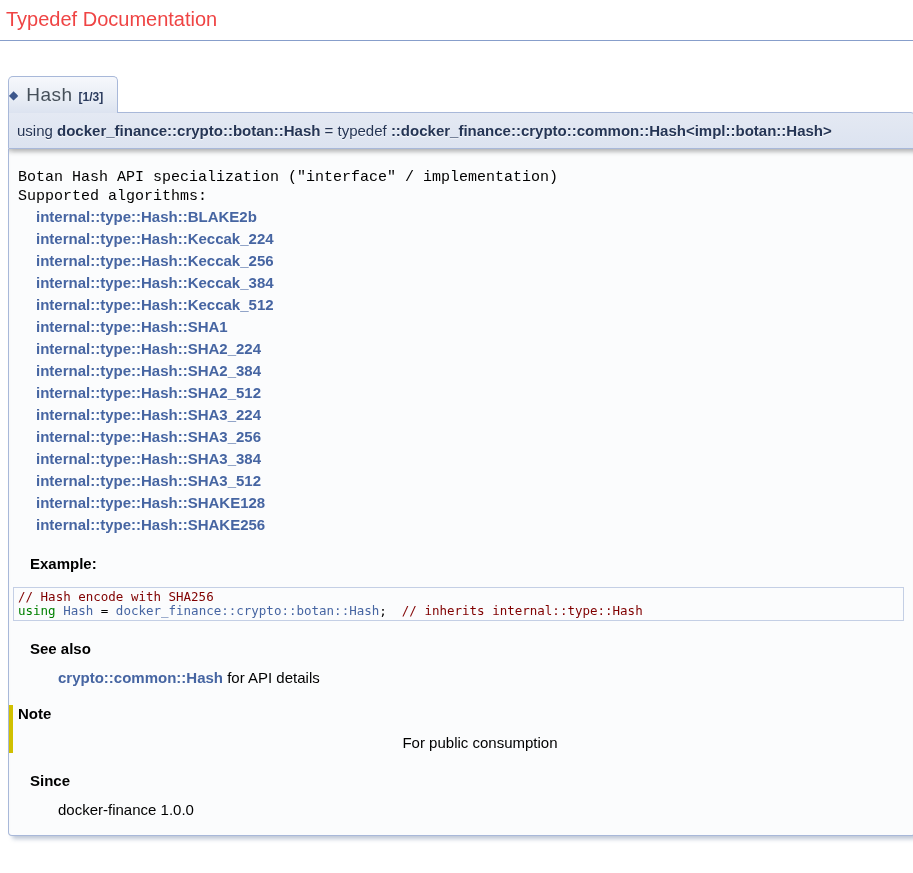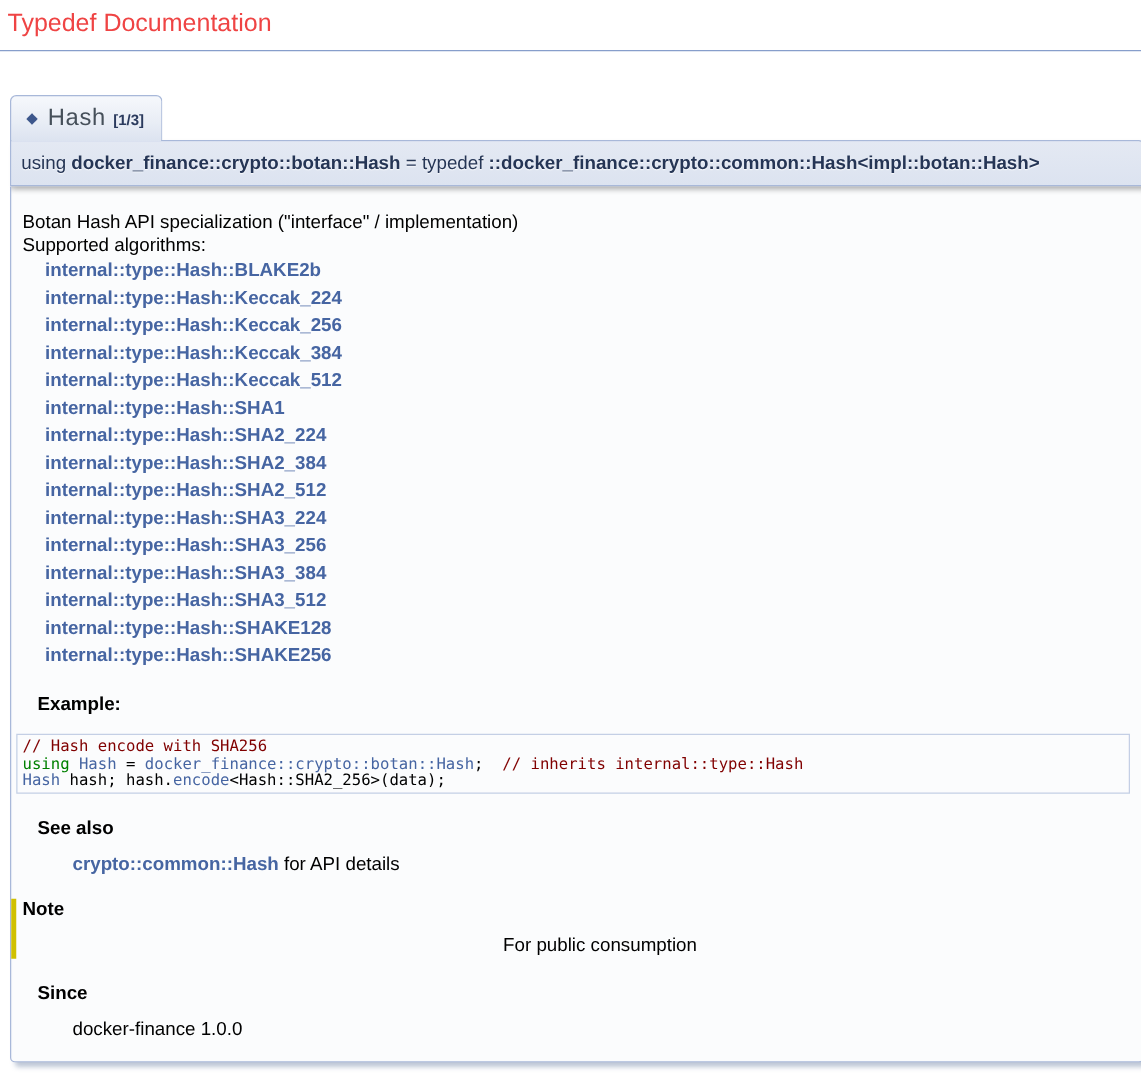--- a/index.html
+++ b/index.html
@@ -25,21 +25,21 @@
   }
 
   
   .memitem-wrap { margin: 35px -2px 0 8px; }
 
   .memtitle {
     display: inline-block;
     position: relative;
     z-index: 2;
     margin-bottom: -1px;
-    padding: 7px 14px 7px 12px;
+    padding: 7px 14px 7px 0;
     border: 1px solid #A8B8D9;
     border-bottom: none;
     border-radius: 5px 5px 0 0;
     background: linear-gradient(to bottom, #F6F8FC 0%, #E8EDF5 60%, #DCE3F0 100%);
     white-space: nowrap;
   }
   .memtitle .perm {
     color: #3D578C;
     font-size: 12px;
     margin-right: 8px;
@@ -77,21 +77,21 @@
   .memdoc {
     border: 1px solid #A8B8D9;
     border-top: none;
     border-radius: 0 0 4px 4px;
     background: #FBFCFD;
     padding: 6px 10px 17px 9px;
     box-shadow: inset 0 6px 6px -5px rgba(0,0,0,0.28),
                 3px 4px 4px -1px rgba(110,130,165,0.45);
   }
 
-  .memdoc p { margin: 2px 0 2px 0; }
+  .memdoc p { margin: 2px 0 2px 0; font-family: Liberation Mono, monospace; }
   .memdoc p.brief { margin-top: 14px; }
   .memdoc p.supported { margin-bottom: 1px; }
 
   .alg-list { margin: 1px 0 0 18px; }
   .alg-line { line-height: 22px; }
 
   a.el {
     color: #4665A2;
     font-weight: bold;
     text-decoration: none;
@@ -167,21 +167,20 @@
           <div class="alg-line"><a class="el">internal::type::Hash::SHAKE256</a></div>
         </div>
 
       <dl class="section user">
         <dt>Example:</dt>
       </dl>
 
       <div class="fragment">
           <div class="code-line"><span class="tok-comment">// Hash encode with SHA256</span></div>
           <div class="code-line"><span class="tok-keyword">using</span><span class="tok-plain"> </span><span class="tok-link">Hash</span><span class="tok-plain"> = </span><span class="tok-link">docker_finance::crypto::botan::Hash</span><span class="tok-plain">;  </span><span class="tok-comment">// inherits internal::type::Hash</span></div>
-          <div class="code-line"><span class="tok-link">Hash</span><span class="tok-plain"> hash; hash.</span><span class="tok-link">encode</span><span class="tok-plain">&lt;Hash::SHA2_256&gt;(data);</span></div>
         </div>
 
       <dl class="section see">
         <dt>See also</dt>
         <dd>
           <a class="el">crypto::common::Hash</a><span> for API details</span>
         </dd>
       </dl>
 
       <dl class="section note">

